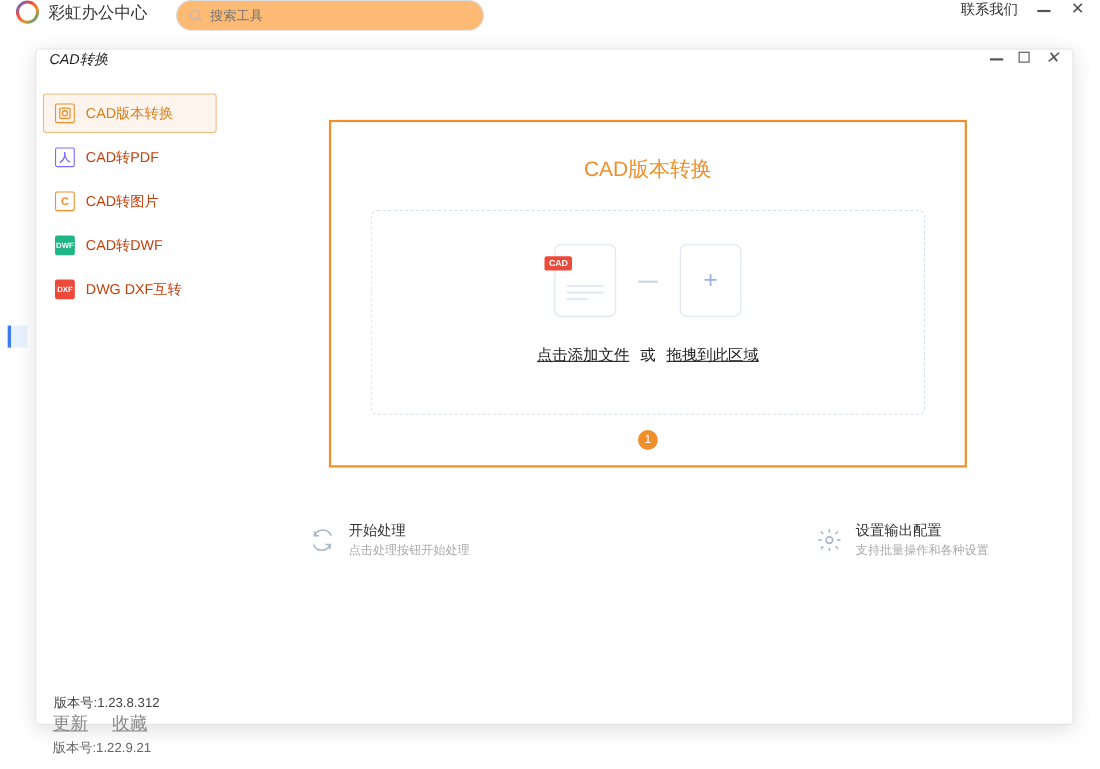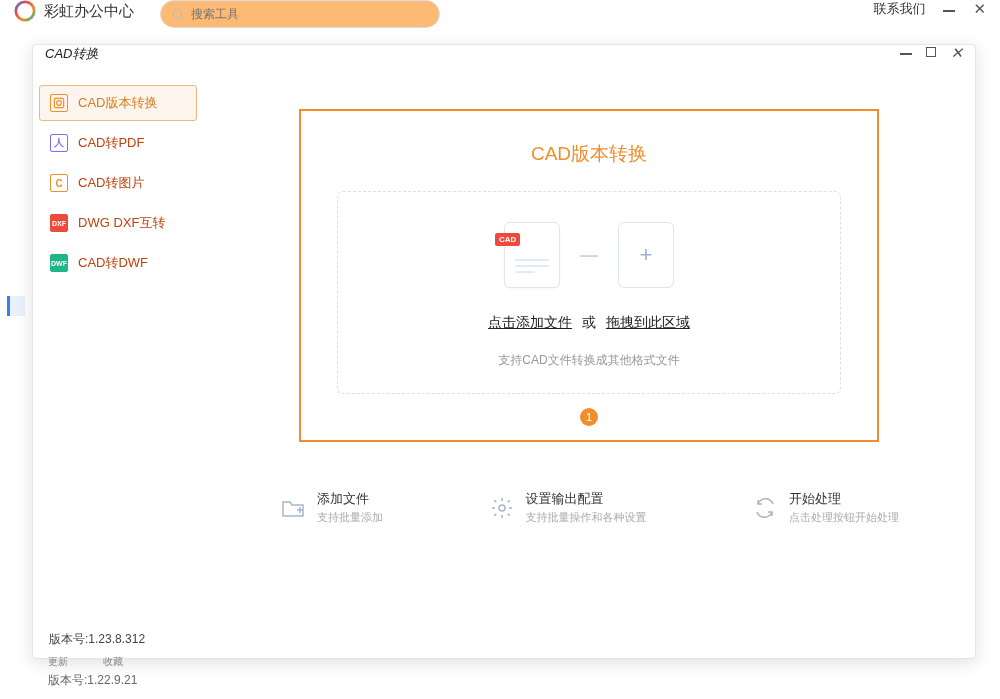--- a/index.html
+++ b/index.html
@@ -58,21 +58,21 @@
     
     .action-row { display: flex; justify-content: space-between; margin-top: 48px; padding: 0 40px; }
     .action-item { display: flex; gap: 10px; align-items: center; }
     .action-icon { width: 28px; height: 26px; display: flex; align-items: center; justify-content: center; color: #aab4c8; }
     .action-text-wrap { display: flex; flex-direction: column; }
     .action-title { font-size: 13px; color: #333; }
     .action-sub { font-size: 11px; color: #aaa; margin-top: 2px; }
     
     
     .version-label { position: absolute; left: 50px; bottom: 68px; font-size: 12px; color: #444; }
-    .behind-tabs { position: absolute; left: 48px; bottom: 30px; display: flex; gap: 35px; font-size: 10px; color: #888; }
+    .behind-tabs { position: absolute; left: 48px; bottom: 30px; display: flex; gap: 22px; font-size: 16px; color: #888; text-decoration: underline; }
     .behind-version { position: absolute; left: 48px; bottom: 10px; font-size: 12px; color: #666; }
     .left-edge-mark { position: absolute; left: 7px; top: 296px; width: 18px; height: 20px; background: #e9f1ff; border-left: 3px solid #3c79f5; }
     
     svg { display: block; }
     .sq-btn { width:10px; height:10px; border:1.5px solid #555; display:inline-block; }
     .x-btn { font-size:15px; line-height:10px; }
   </style>
 </head>
 <body>
 
@@ -135,30 +135,30 @@
       </div>
       <div class="sidebar-item">
         <span class="sidebar-icon" style="border-color:#7a6cff;color:#7a6cff">人</span>
         <span class="sidebar-label">CAD转PDF</span>
       </div>
       <div class="sidebar-item">
         <span class="sidebar-icon" style="border-color:#ee8f2b;color:#ee8f2b">C</span>
         <span class="sidebar-label">CAD转图片</span>
       </div>
       <div class="sidebar-item">
+        <span class="sidebar-icon" style="border-color:#1fb586;color:#1fb586;background:#1fb586;">
+            <span style="color:#fff;font-size:7px;">DWF</span>
+          </span>
+        <span class="sidebar-label">CAD转DWF</span>
+      </div>
+      <div class="sidebar-item">
         <span class="sidebar-icon" style="border-color:#ee4a3c;color:#ee4a3c;background:#ee4a3c;">
             <span style="color:#fff;font-size:7px;">DXF</span>
           </span>
         <span class="sidebar-label">DWG DXF互转</span>
-      </div>
-      <div class="sidebar-item">
-        <span class="sidebar-icon" style="border-color:#1fb586;color:#1fb586;background:#1fb586;">
-            <span style="color:#fff;font-size:7px;">DWF</span>
-          </span>
-        <span class="sidebar-label">CAD转DWF</span>
       </div>
     </div>
 
     <div class="main">
       <div class="main-panel">
         <div class="panel-heading">CAD版本转换</div>
         <div class="dropzone">
           <div class="dz-graphic">
             <div class="file-card source">
               <div class="cad-badge">CAD</div>
@@ -169,65 +169,51 @@
                 </div>
             </div>
             <div class="arrow-sep">—</div>
             <div class="plus-target">+</div>
           </div>
           <div class="dz-text">
             <span class="u">点击添加文件</span>
             <span class="dz-or">或</span>
             <span class="u">拖拽到此区域</span>
           </div>
-          <div class="dz-sub">支持CAD文件转换成其他格式文件</div>
         </div>
         <div class="step-badge">1</div>
       </div>
 
       <div class="action-row">
-        <div class="action-item">
-          <span class="action-icon">
-            <svg width="26" height="24" viewBox="0 0 26 24" fill="none" stroke="currentColor" stroke-width="1.5">
-                <path d="M3 6 L3 20 L23 20 L23 9 L12 9 L10 6 Z"></path>
-                <line x1="17" y1="14" x2="23" y2="14"></line>
-                <line x1="20" y1="11" x2="20" y2="17"></line>
-              </svg>
-          </span>
-          <div class="action-text-wrap">
-            <span class="action-title">添加文件</span>
-            <span class="action-sub">支持批量添加</span>
-          </div>
-        </div>
-        <div class="action-item">
-          <span class="action-icon">
-            <svg width="24" height="24" viewBox="0 0 24 24" fill="none" stroke="currentColor" stroke-width="1.5">
-                <circle cx="12" cy="12" r="3"></circle>
-                <path d="M12 2v3M12 19v3M4.2 4.2l2.1 2.1M17.7 17.7l2.1 2.1M2 12h3M19 12h3M4.2 19.8l2.1-2.1M17.7 6.3l2.1-2.1"></path>
-              </svg>
-          </span>
-          <div class="action-text-wrap">
-            <span class="action-title">设置输出配置</span>
-            <span class="action-sub">支持批量操作和各种设置</span>
-          </div>
-        </div>
         <div class="action-item">
           <span class="action-icon">
             <svg width="24" height="24" viewBox="0 0 24 24" fill="none" stroke="currentColor" stroke-width="1.5">
                 <path d="M20 8 A8 8 0 0 0 5 8"></path>
                 <path d="M4 16 A8 8 0 0 0 19 16"></path>
                 <polyline points="5 4 5 8 9 8"></polyline>
                 <polyline points="19 20 19 16 15 16"></polyline>
               </svg>
           </span>
           <div class="action-text-wrap">
             <span class="action-title">开始处理</span>
             <span class="action-sub">点击处理按钮开始处理</span>
           </div>
         </div>
+        <div class="action-item">
+          <span class="action-icon">
+            <svg width="24" height="24" viewBox="0 0 24 24" fill="none" stroke="currentColor" stroke-width="1.5">
+                <circle cx="12" cy="12" r="3"></circle>
+                <path d="M12 2v3M12 19v3M4.2 4.2l2.1 2.1M17.7 17.7l2.1 2.1M2 12h3M19 12h3M4.2 19.8l2.1-2.1M17.7 6.3l2.1-2.1"></path>
+              </svg>
+          </span>
+          <div class="action-text-wrap">
+            <span class="action-title">设置输出配置</span>
+            <span class="action-sub">支持批量操作和各种设置</span>
+          </div>
+        </div>
       </div>
     </div>
   </div>
   <div class="version-label" style="position:absolute;left:16px;bottom:10px;">版本号:1.23.8.312</div>
 </div>
 
 <div class="behind-tabs">
   <span>更新</span>
   <span>收藏</span>
 </div>

